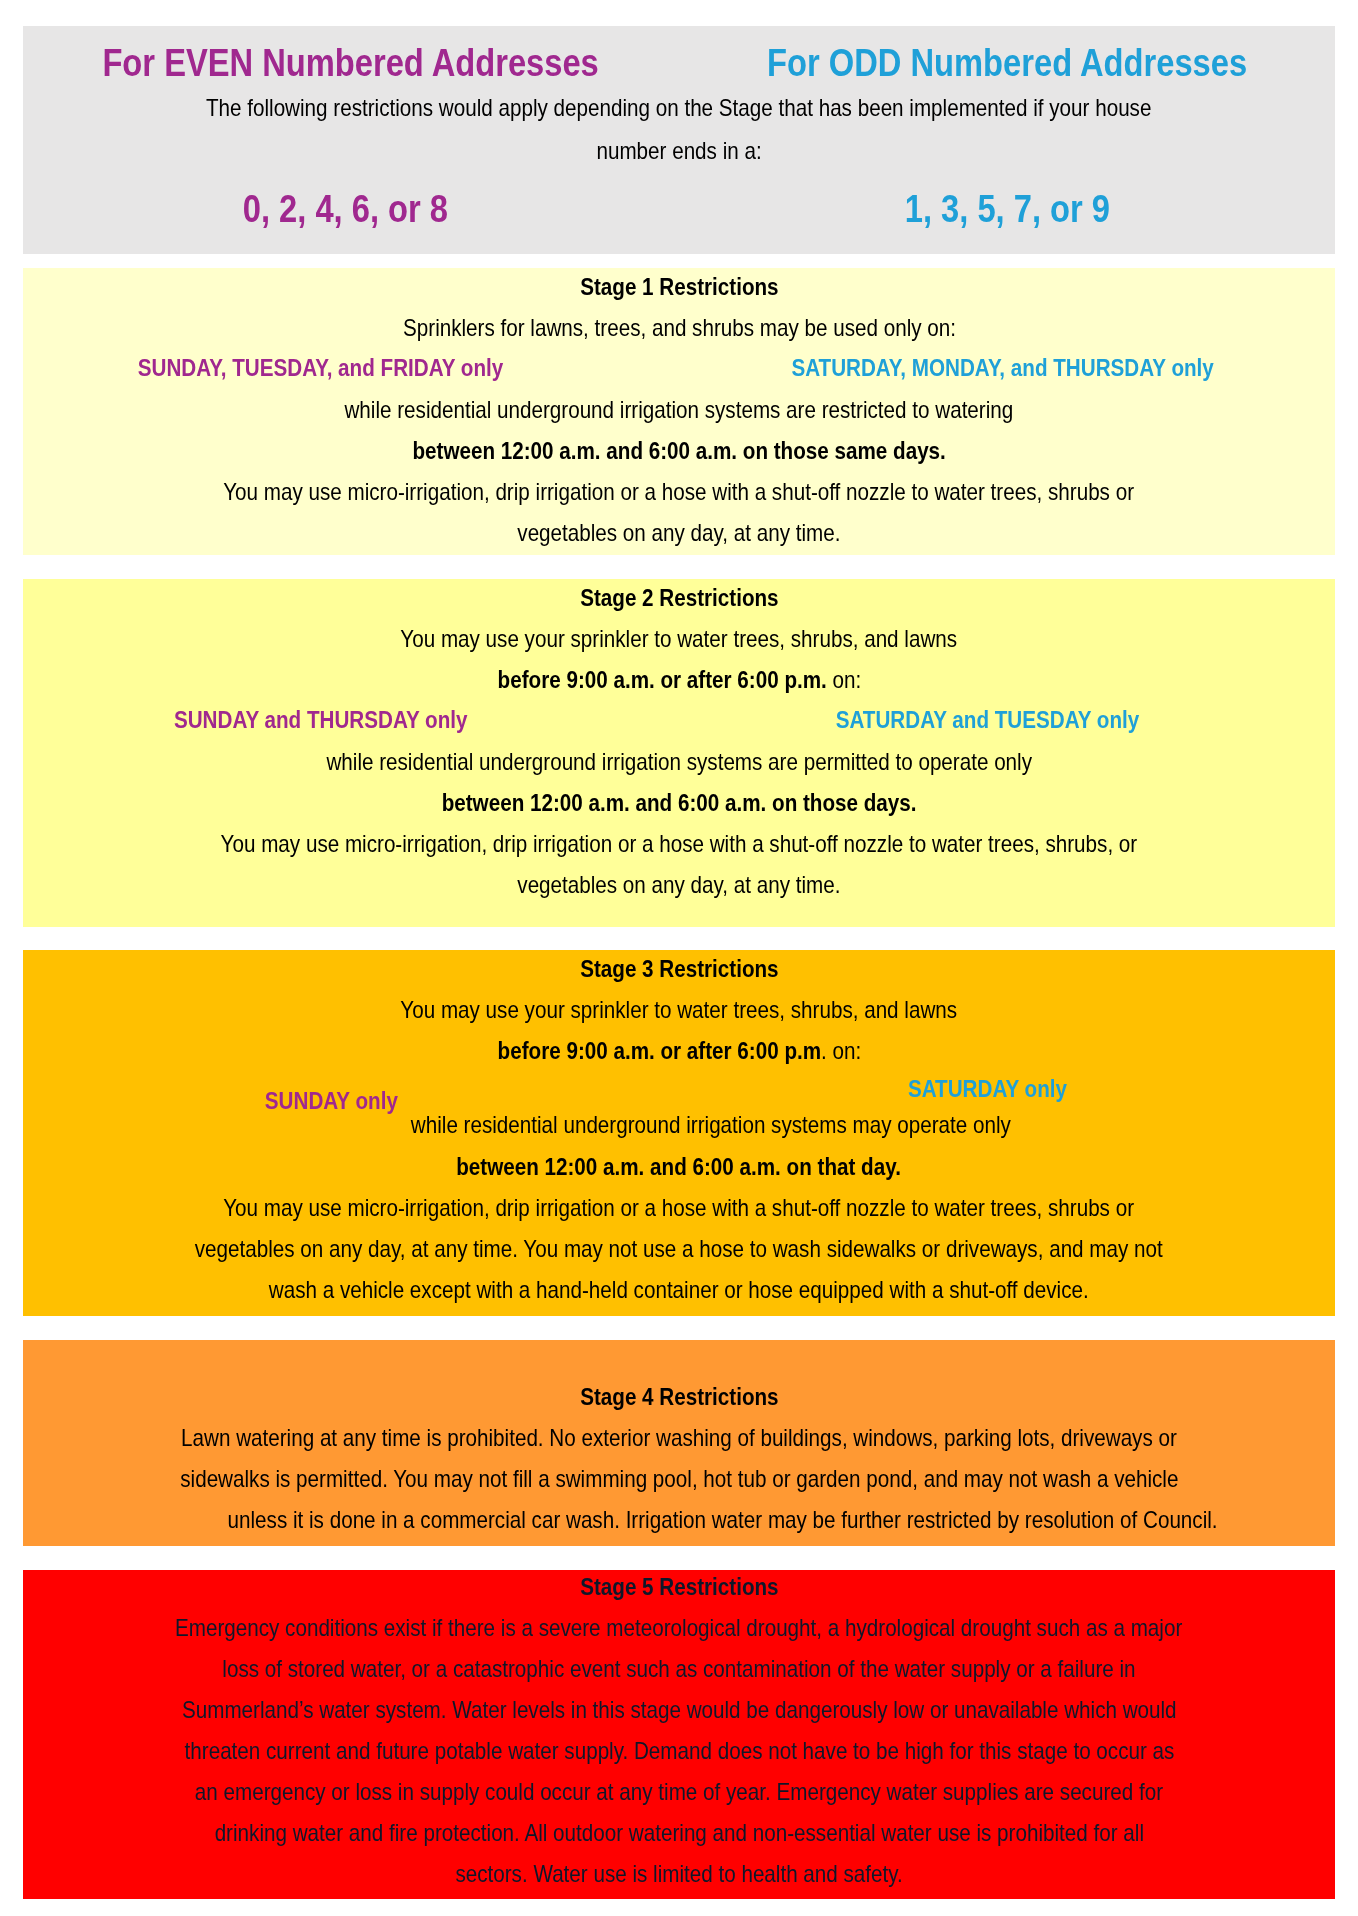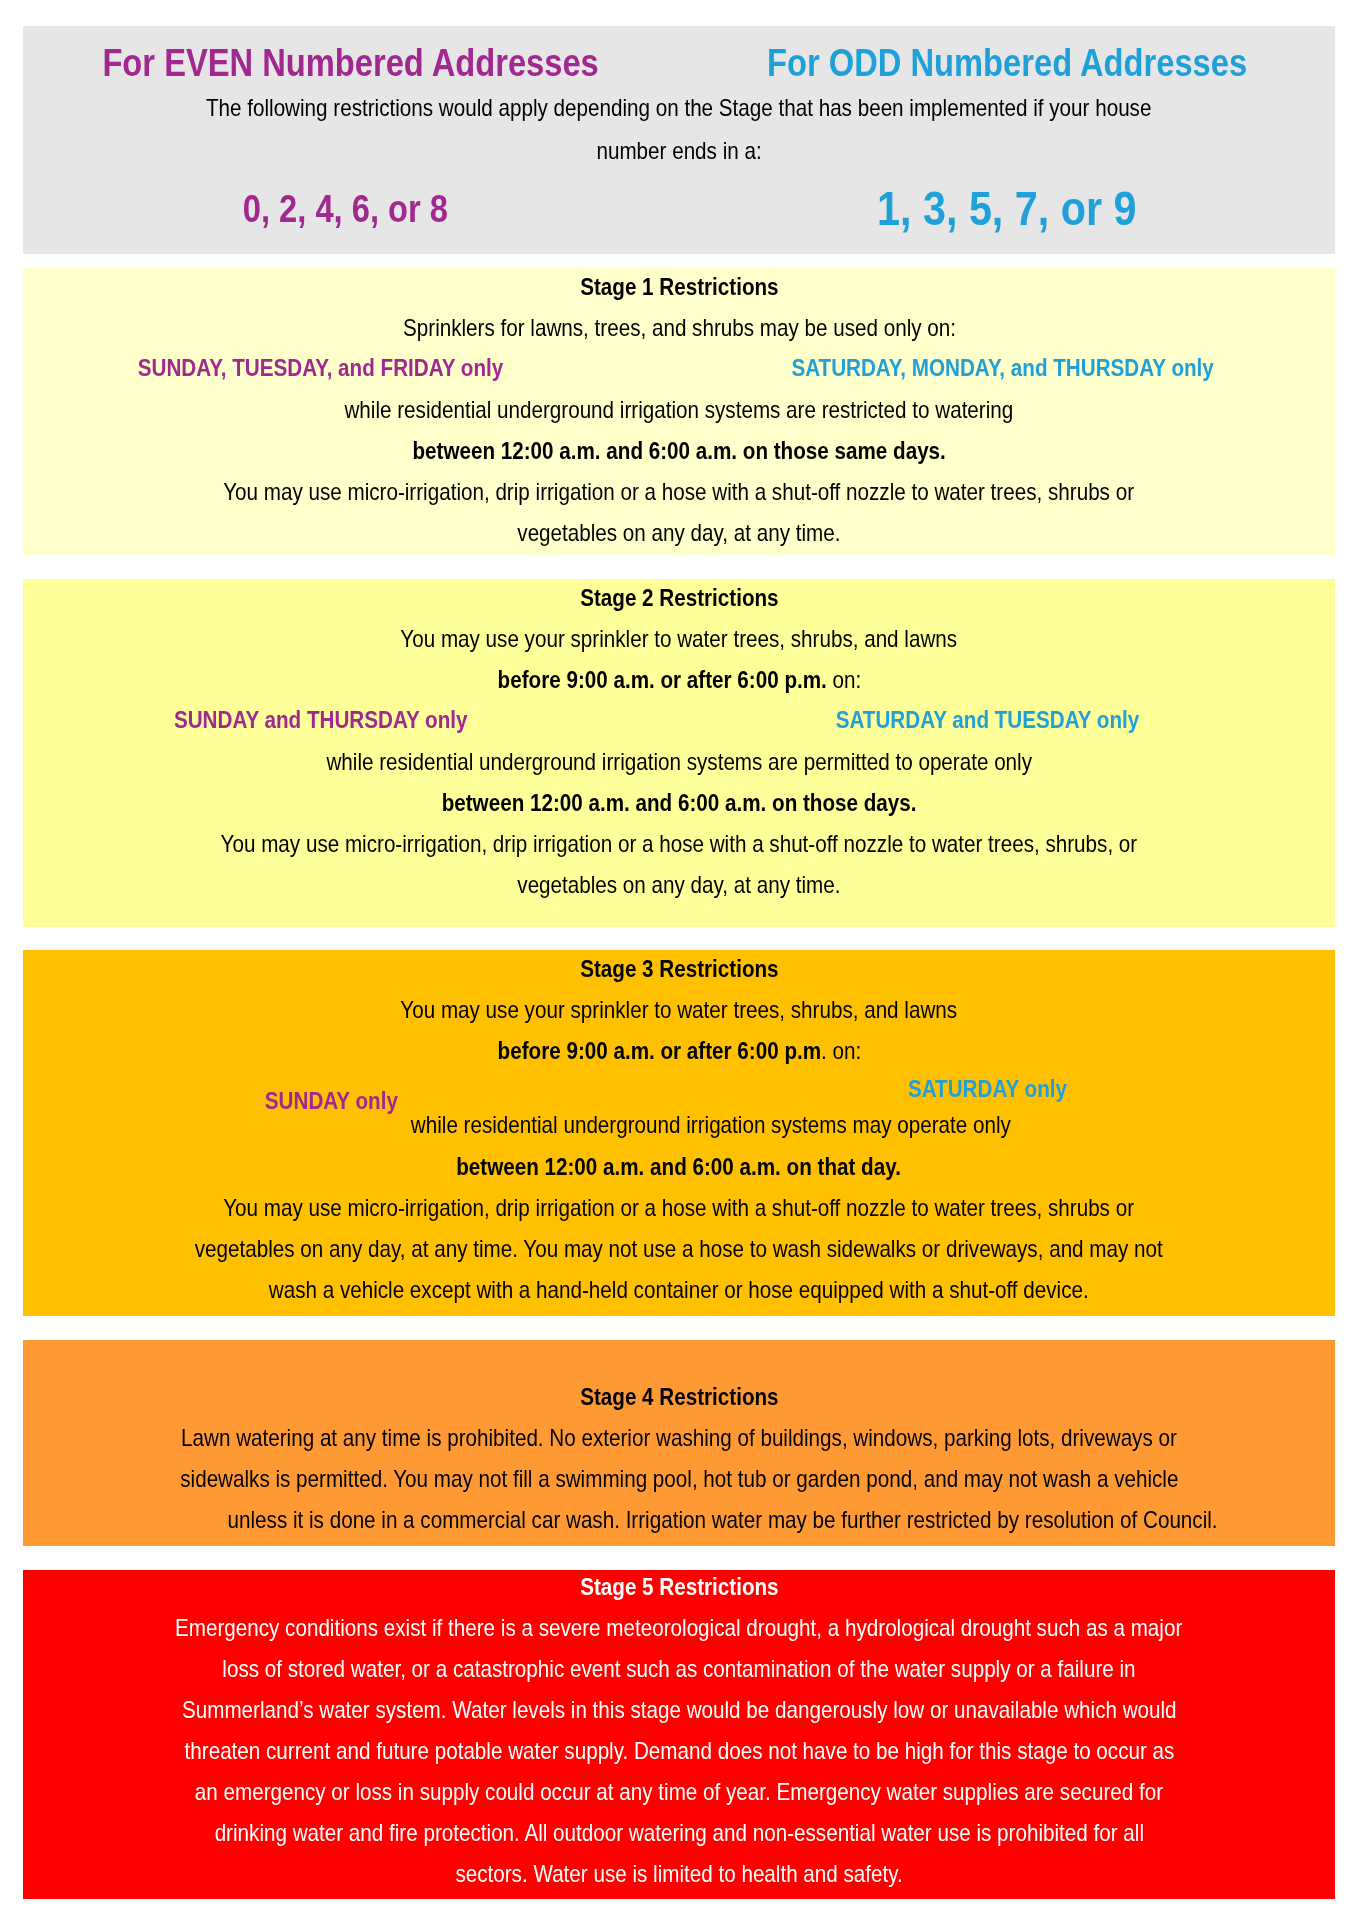--- a/index.html
+++ b/index.html
@@ -7,21 +7,21 @@
          font-family: "Liberation Sans", sans-serif; color: #000; }
   .box { position: absolute; left: 23px; width: 1312px; box-sizing: border-box;
          text-align: center; overflow: hidden; }
   .line { position: absolute; left: 0; width: 100%; text-align: center;
           white-space: nowrap; font-size: 24px; line-height: 30px; }
   .narrow { display: inline-block; transform: scaleX(0.86); transform-origin: center; }
   .b { font-weight: bold; }
   .even { color: #A0288F; font-weight: bold; }
   .odd  { color: #1FA0D8; font-weight: bold; }
   .half { position: absolute; width: 50%; text-align: center; white-space: nowrap; font-size: 24px; line-height: 30px; }
-  .stage5 .line { color: #ffffff; }
+  .stage5 .line { color: #0f172a; }
 
   #hdr { top: 16px; height: 228px; background: #E7E6E6; margin-top: 10px; }
   #s1 { top: 268px; height: 287px; background: #FFFFCC; }
   #s2 { top: 579px; height: 348px; background: #FFFF99; }
   #s3 { top: 950px; height: 366px; background: #FFC000; }
   #s4 { top: 1340px; height: 206px; background: #FF9933; }
   #s5 { top: 1570px; height: 329px; background: #FF0000; }
 </style>
 </head>
 <body>
@@ -35,21 +35,21 @@
   </div>
   <div class="line" style="top:67px;">
     <span class="narrow">The following restrictions would apply depending on the Stage that has been implemented if your house</span>
   </div>
   <div class="line" style="top:110px;">
     <span class="narrow">number ends in a:</span>
   </div>
   <div class="half" style="left:0; top:160px; font-size:38px; line-height:46px; margin-left:-6px;">
     <span class="narrow even">0, 2, 4, 6, or 8</span>
   </div>
-  <div class="half" style="left:50%; top:160px; font-size:48px; line-height:46px;">
+  <div class="half" style="left:50%; top:160px; font-size:38px; line-height:46px;">
     <span class="narrow odd">1, 3, 5, 7, or 9</span>
   </div>
 </section>
 
 <section id="s1" class="box">
   <div class="line" style="top:4px;">
     <span class="narrow b">Stage 1 Restrictions</span>
   </div>
   <div class="line" style="top:45px;">
     <span class="narrow">Sprinklers for lawns, trees, and shrubs may be used only on:</span>

